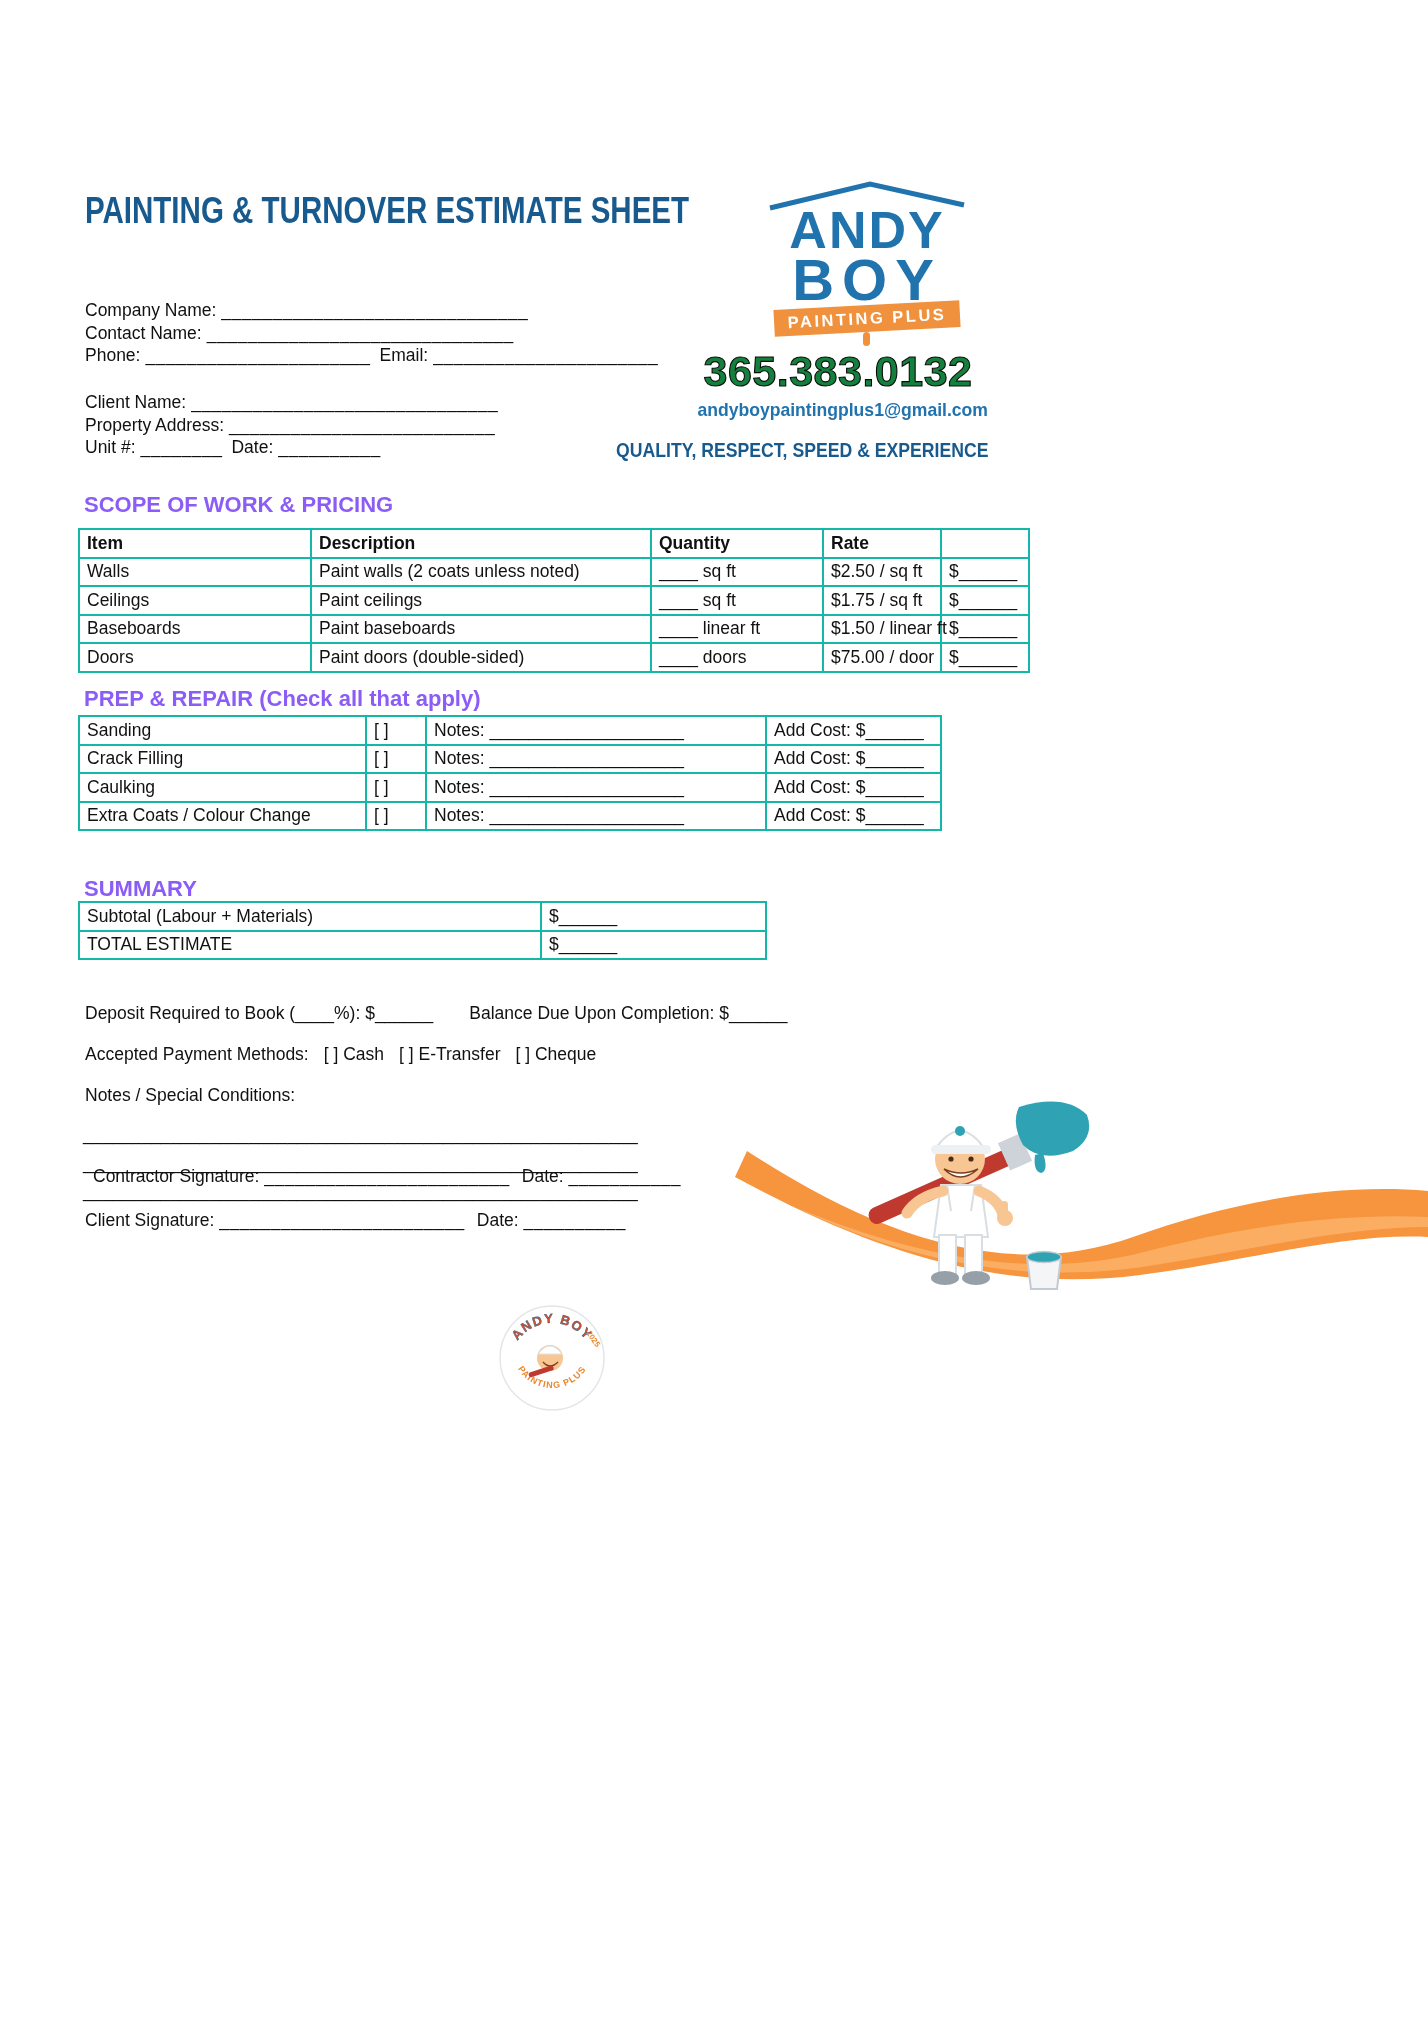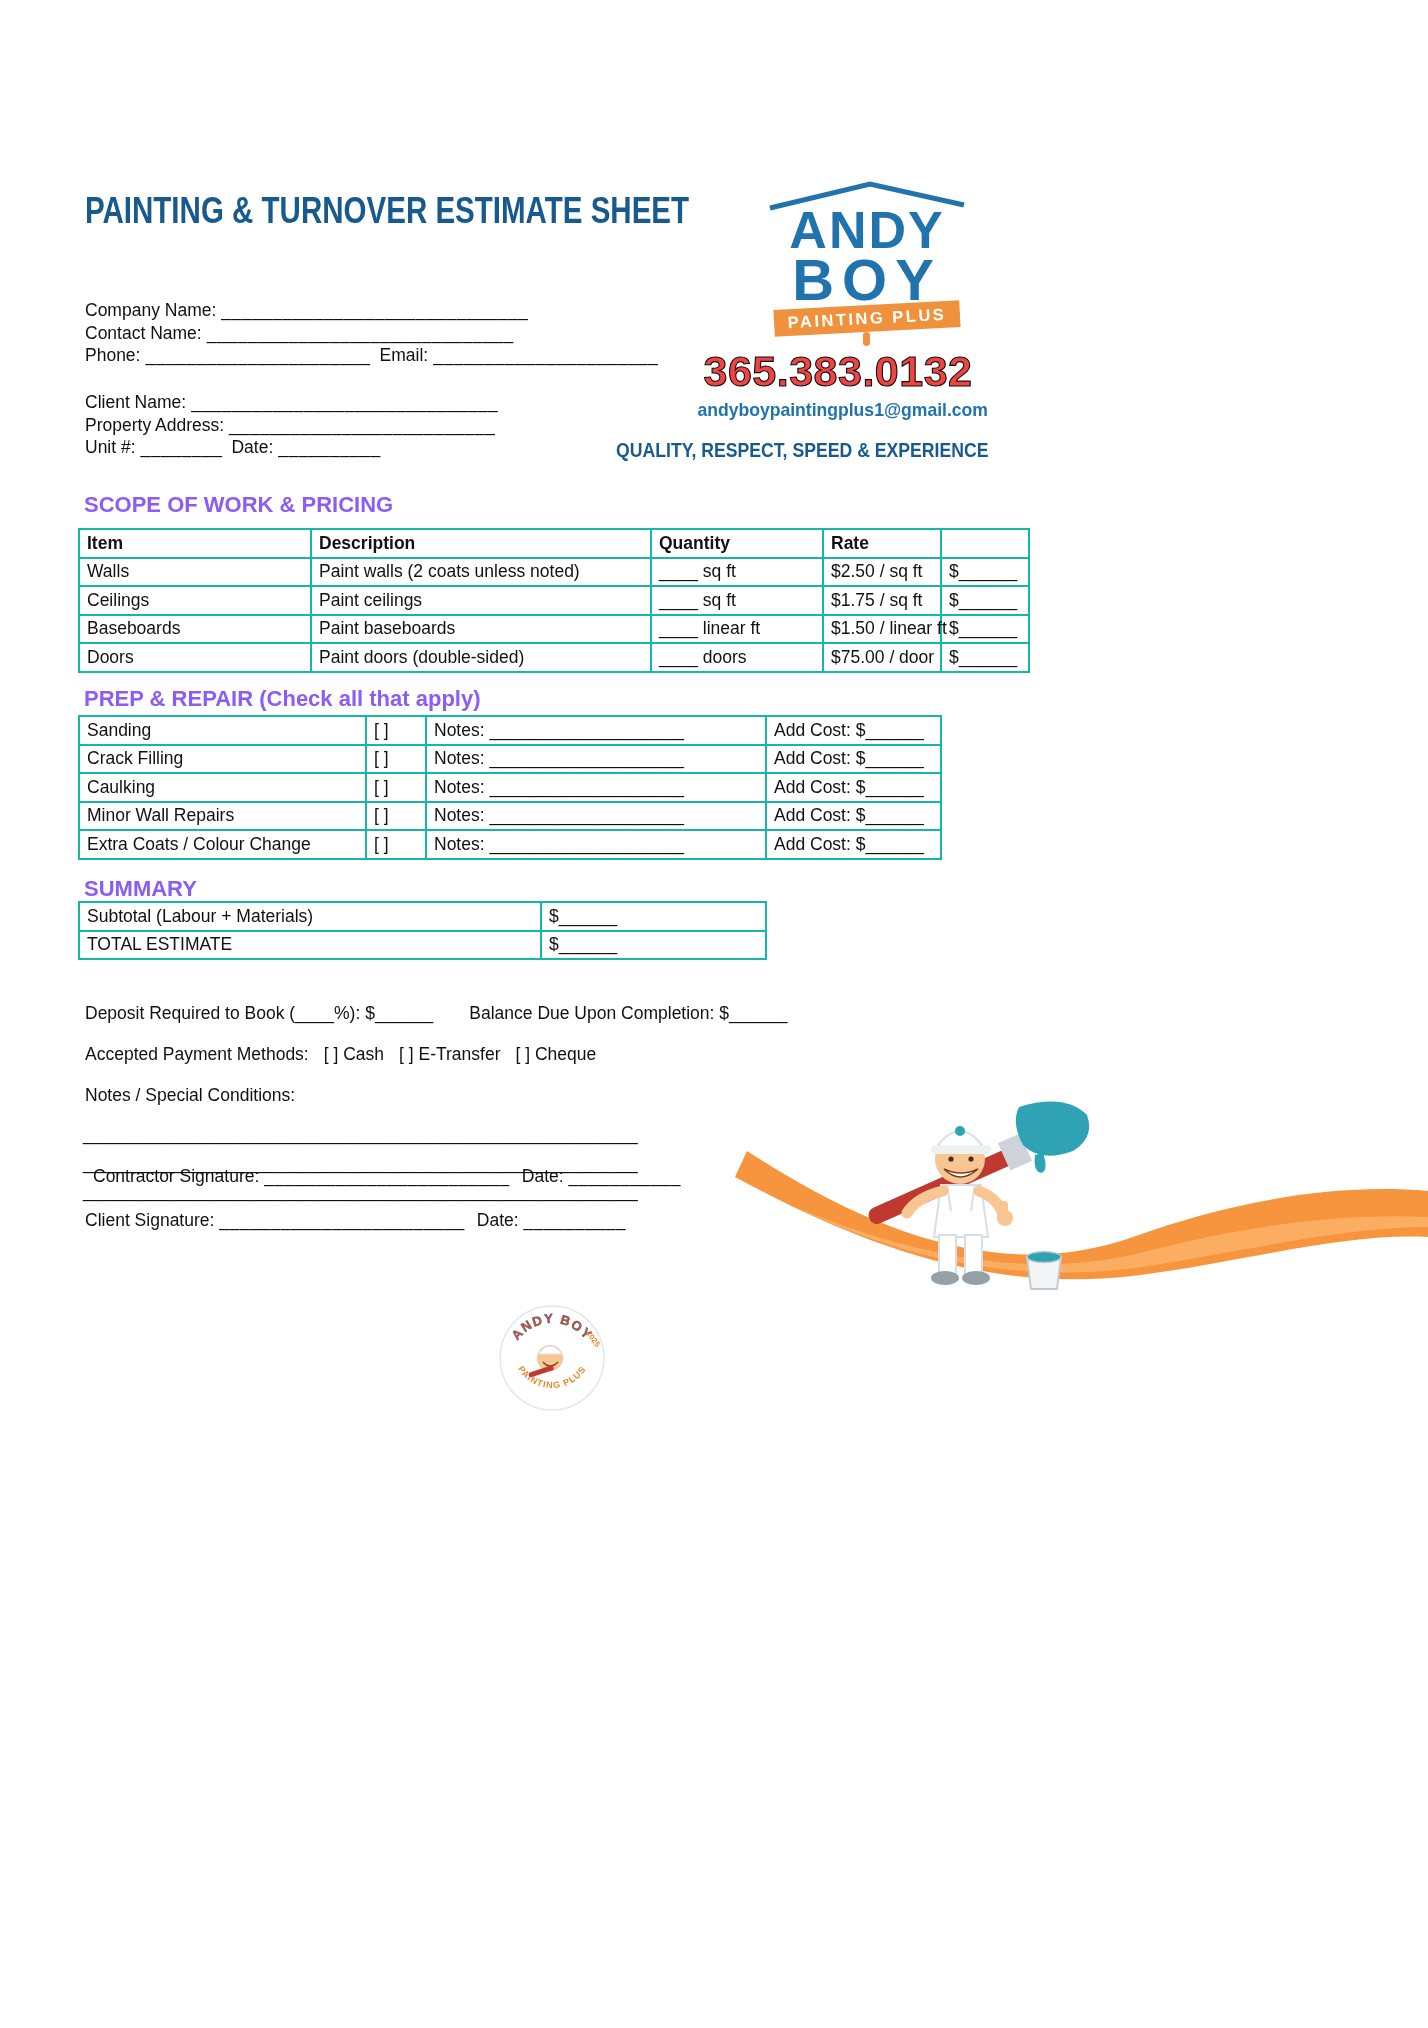--- a/index.html
+++ b/index.html
@@ -22,21 +22,21 @@
     letter-spacing: 0;
   }
 
   
   .logo-svg { position: absolute; left: 750px; top: 178px; width: 235px; height: 170px; }
   .logo-word1 { font-size: 52px; font-weight: bold; fill: #2173ae; letter-spacing: 2px; }
   .logo-word2 { font-size: 58px; font-weight: bold; fill: #2173ae; letter-spacing: 8px; }
   .logo-banner-text { font-size: 16.5px; font-weight: bold; fill: #ffffff; letter-spacing: 2.5px; }
   .phone {
     position: absolute; left: 690px; top: 347px; width: 296px; text-align: center;
-    font-size: 43px; font-weight: bold; color: #ef4444;
+    font-size: 43px; font-weight: bold; color: #15803d;
     -webkit-text-stroke: 1.1px #0b0b0b; letter-spacing: 0.5px; white-space: nowrap;
   }
   .email {
     position: absolute; left: 690px; top: 399px; width: 296px; text-align: center;
     font-size: 18.5px; font-weight: bold; color: #2173ae; white-space: nowrap;
     transform: scaleX(0.95); transform-origin: center;
   }
   .tagline {
     position: absolute; left: 616px; top: 438px;
     font-size: 21px; font-weight: bold; color: #185a8d; white-space: nowrap;
@@ -203,26 +203,20 @@
       <td>Add Cost: $______</td>
     </tr>
     <tr>
       <td>Crack Filling</td>
       <td>[ ]</td>
       <td>Notes: ____________________</td>
       <td>Add Cost: $______</td>
     </tr>
     <tr>
       <td>Caulking</td>
-      <td>[ ]</td>
-      <td>Notes: ____________________</td>
-      <td>Add Cost: $______</td>
-    </tr>
-    <tr>
-      <td>Minor Wall Repairs</td>
       <td>[ ]</td>
       <td>Notes: ____________________</td>
       <td>Add Cost: $______</td>
     </tr>
     <tr>
       <td>Extra Coats / Colour Change</td>
       <td>[ ]</td>
       <td>Notes: ____________________</td>
       <td>Add Cost: $______</td>
     </tr>

